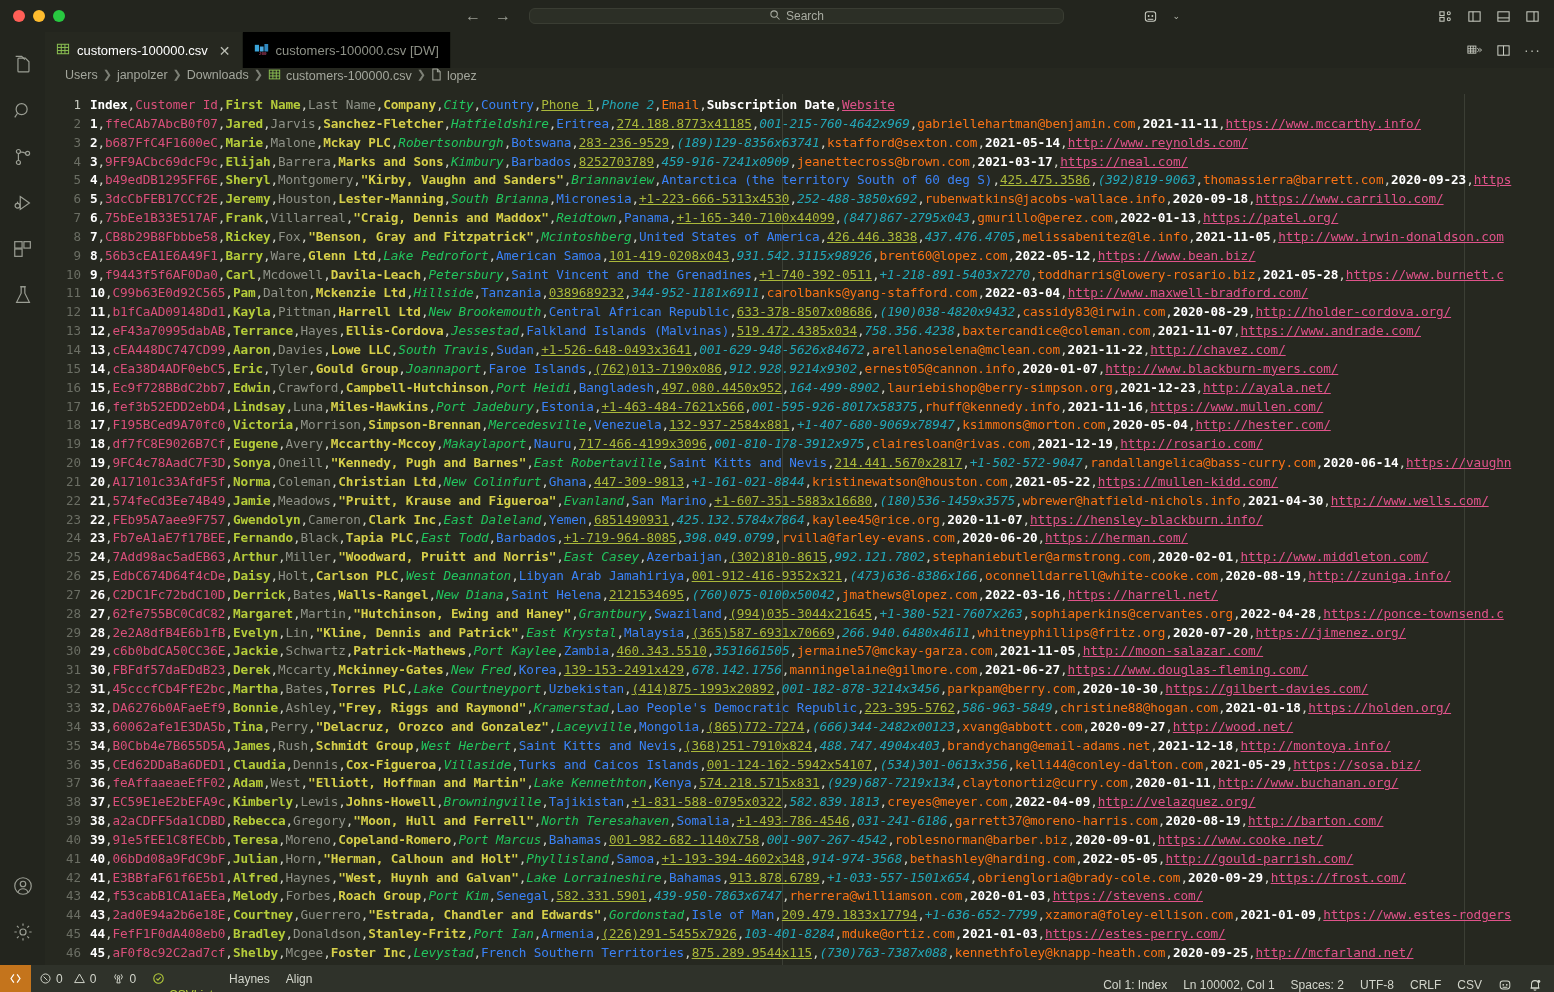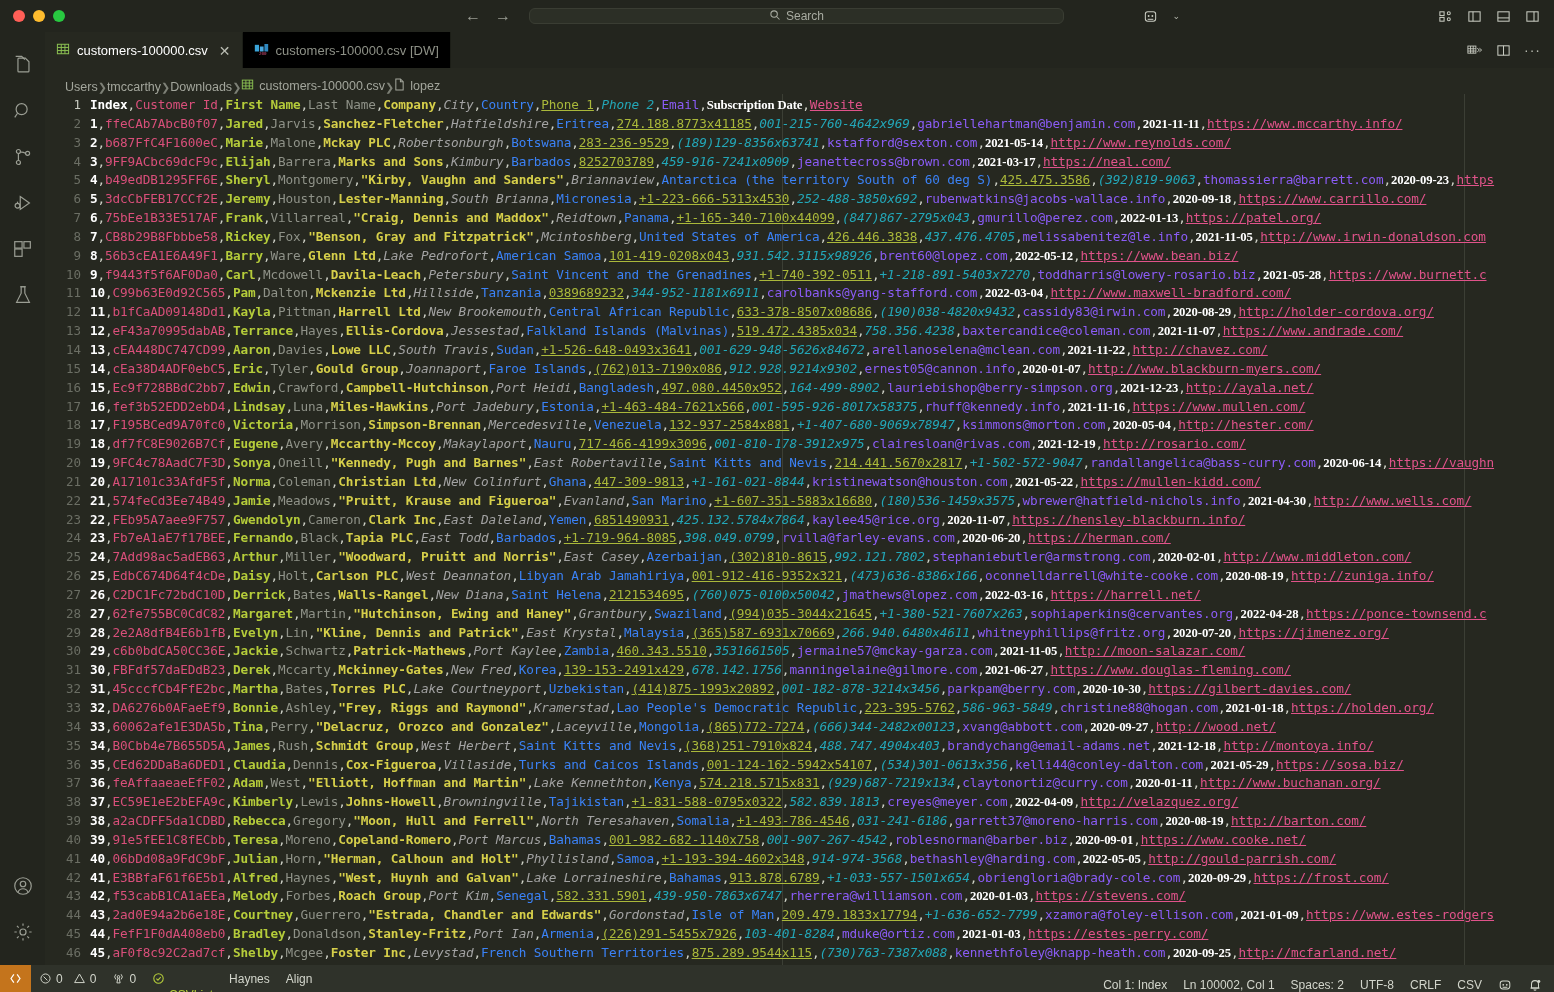--- a/index.html
+++ b/index.html
@@ -45,47 +45,47 @@
   .editorcol { flex:1 1 auto; display:flex; flex-direction:column; min-width:0; background:#262820; }
 
   .tabbar { height:36px; flex:0 0 36px; background:#23251e; display:flex; align-items:stretch; position:relative; }
   .tab { display:flex; align-items:center; gap:7px; padding:0 11px; font-size:13px; color:#8e9187;
          background:#000000; border-right:1px solid #1c1e17; max-width:330px;}
   .tab.active { background:#262820; color:#ffffff; border-top:1px solid transparent; }
   .tab .label { white-space:nowrap; overflow:hidden; text-overflow:ellipsis; }
   .tab .close { font-size:14px; color:#b9bcb2; line-height:1; margin-left:4px;}
   .tabbar-right { margin-left:auto; display:flex; align-items:center; gap:13px; padding-right:13px; color:#b5b8ae;}
 
-  .breadcrumb { height:26px; flex:0 0 26px; display:flex; align-items:flex-end; 
+  .breadcrumb { height:26px; flex:0 0 26px; display:flex; align-items:flex-start; gap:5px;
                 padding-left:20px; font-size:12.5px; color:#a3a69c; background:#262820; }
   .breadcrumb .sep { color:#7d8076; font-size:11px; }
   .breadcrumb .crumb { display:flex; align-items:center; gap:5px; }
 
   
   .codearea { flex:1 1 auto; position:relative; overflow:hidden; background:#262820; display:flex; }
   .gutter { width:45px; flex:0 0 45px; text-align:right; padding-right:9px; padding-top:2px; }
   .gutter div { height:18.85px; line-height:18.85px; font-size:12.5px; color:#6b6e64;
                 font-family:"DejaVu Sans Mono", monospace; }
   .gutter div.cur { color:#c8cbc1; }
   .codelines { flex:1 1 auto; overflow:hidden; padding-top:2px; position:relative; white-space:pre; }
   .cl { height:18.85px; line-height:18.85px; font-family:"DejaVu Sans Mono", monospace;
         font-size:12.7px; white-space:pre; letter-spacing:-0.12px; }
 
   
   .c0{color:#ffffff;font-weight:bold;}
   .c1{color:#d94f7a;}
   .c2{color:#b5cc3a;font-weight:bold;}
   .c3{color:#8f9288;}
   .c4{color:#d6cf4a;font-weight:bold;}
-  .c5{color:#a3a3a3;font-style:italic;}
+  .c5{color:#22c55e;font-style:italic;}
   .c6{color:#3b82f6;}
   .c7{color:#aab83a;text-decoration:underline;}
   .c8{color:#23a7b8;font-style:italic;}
-  .c9{color:#8b5cf6;}
-  .c10{color:#ffffff;font-weight:bold;font-family:Liberation Serif, serif;}
+  .c9{color:#f97316;}
+  .c10{color:#ffffff;font-weight:bold;}
   .c11{color:#e0538a;text-decoration:underline;}
   .cm{color:#cfd2c8;}
 
   .vline { position:absolute; top:0; bottom:0; width:1px; background:#3c3f35; }
 
   
   .statusbar { height:27px; flex:0 0 27px; background:#2f322a; display:flex; align-items:center;
                font-size:12px; color:#d2d5cb; }
   .remote { background:#c4741c; height:27px; display:flex; align-items:center; padding:0 9px; color:#fff; }
   .sb-item { padding:0 8px; display:flex; align-items:center; gap:4px; height:27px; white-space:nowrap;}
@@ -259,21 +259,21 @@
                 <line x1="8" y1="3" x2="8" y2="13"></line>
             </svg>
           </span>
           <span class="ic" style="letter-spacing:1px;font-size:14px;line-height:8px">···</span>
         </div>
       </div>
 
       <div class="breadcrumb">
         <span class="crumb">Users</span>
         <span class="sep">❯</span>
-        <span class="crumb">tmccarthy</span>
+        <span class="crumb">janpolzer</span>
         <span class="sep">❯</span>
         <span class="crumb">Downloads</span>
         <span class="sep">❯</span>
         <span class="crumb">
           <span>
             <svg width="13" height="13" viewBox="0 0 16 16" fill="none" stroke="#8cc152" stroke-width="1.15">
               <rect x="1.6" y="2.6" width="12.8" height="10.8"></rect>
               <line x1="1.6" y1="6.2" x2="14.4" y2="6.2"></line>
                 <line x1="1.6" y1="9.8" x2="14.4" y2="9.8"></line>
               <line x1="6" y1="2.6" x2="6" y2="13.4"></line>

